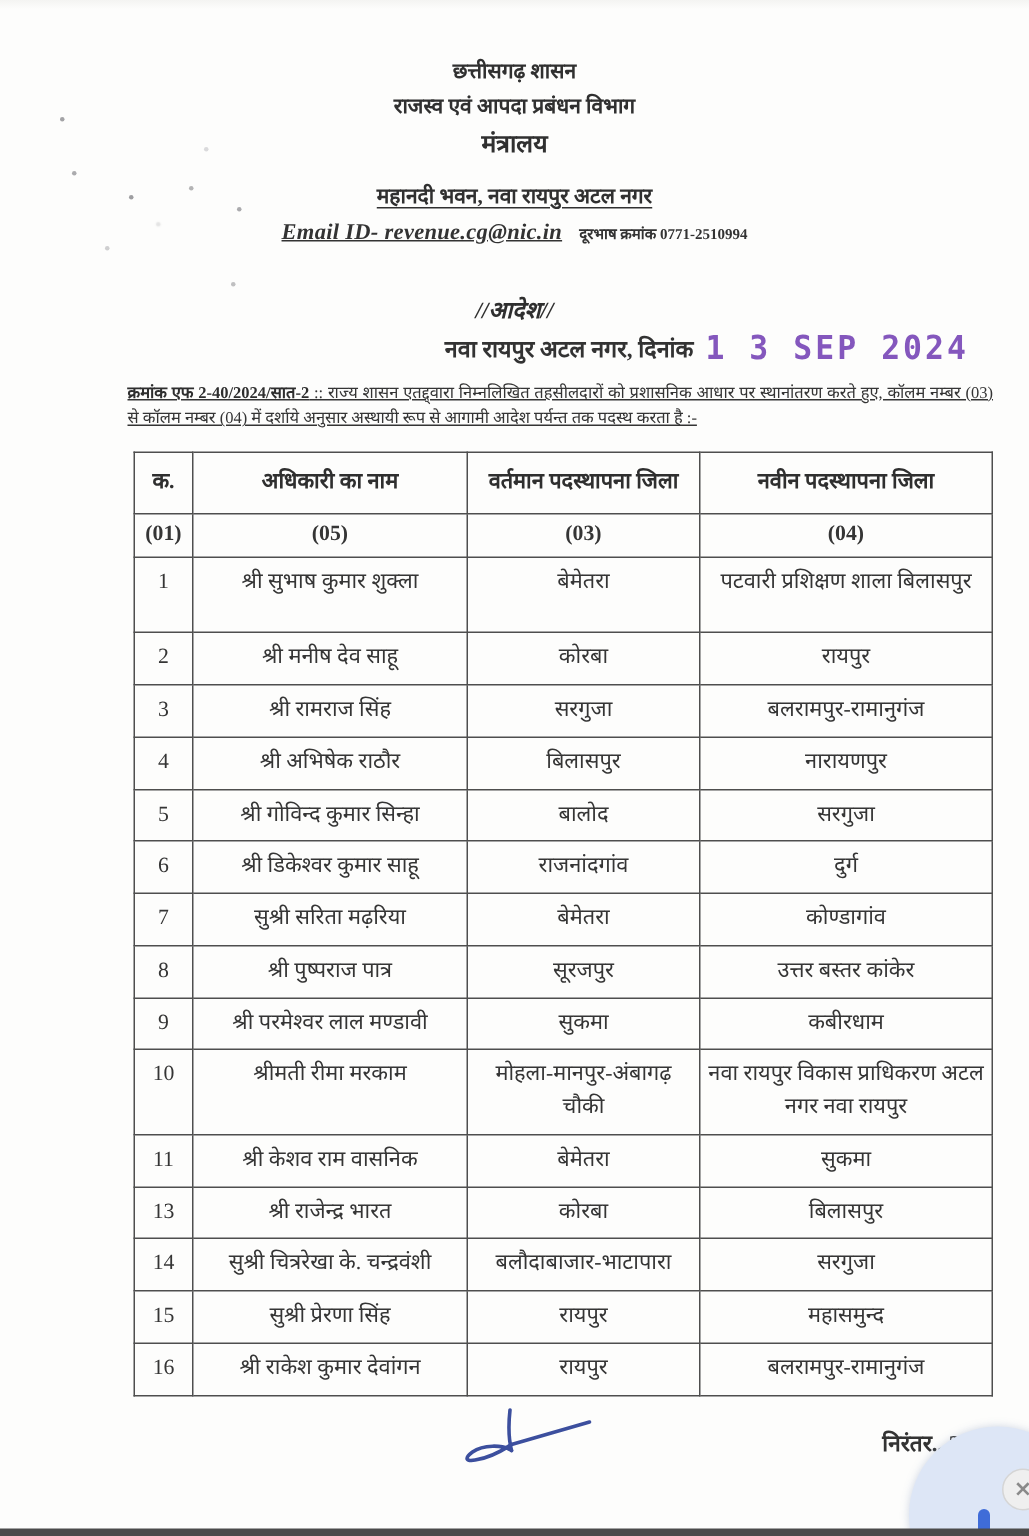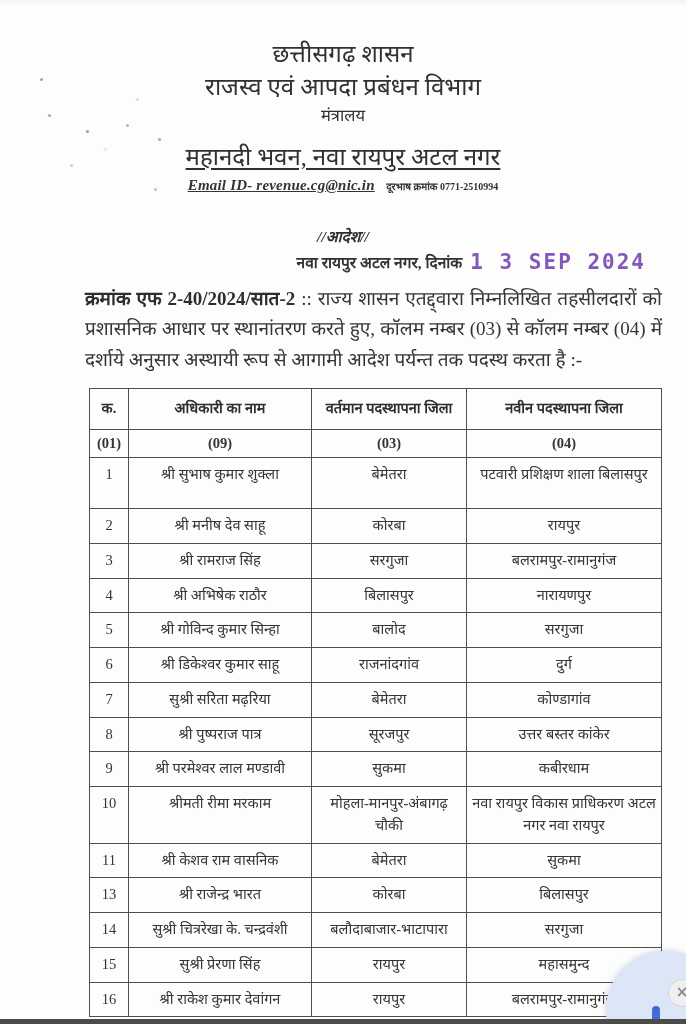--- a/index.html
+++ b/index.html
@@ -18,41 +18,41 @@
   
   .speckles{
     position:absolute;left:40px;top:78px;width:3px;height:3px;border-radius:50%;
     background:rgba(90,90,95,.55);
     box-shadow: 8px 36px 0 rgba(90,90,95,.5), 46px 52px 0 rgba(80,80,85,.55),
       86px 46px 0 rgba(90,90,95,.45), 118px 60px 0 rgba(90,90,95,.5),
       114px 110px 0 rgba(100,100,105,.4), 30px 86px 0 rgba(120,120,125,.35),
       64px 70px 1px rgba(150,150,155,.25), 96px 20px 0 rgba(140,140,145,.3);
   }
   .header-block{padding-top:42px;text-align:center;line-height:1.0;}
-  .h-line{font-weight:400;font-size:24px;margin-bottom:9px;color:#303030;}
-  .h-line.ministry{font-weight:400;font-size:16.5px;}
+  .h-line{font-weight:700;font-size:14px;margin-bottom:9px;color:#303030;}
+  .h-line.ministry{font-weight:700;font-size:16.5px;}
   .h-line.underlined{text-decoration:underline;text-underline-offset:3px;margin-top:20px;}
   .email-line{font-size:14px;margin-top:2px;color:#333;}
   .email-part{font-weight:700;font-style:italic;text-decoration:underline;font-size:15px;letter-spacing:.2px;}
   .phone-part{font-weight:600;font-size:10px;margin-left:8px;}
   .order-title{text-align:center;font-weight:700;font-style:italic;font-size:15.5px;margin-top:32px;color:#2f2f2f;}
   .place-date{
     text-align:right;padding-right:40px;margin-top:3px;
     font-weight:600;font-size:15.5px;color:#333;
     display:flex;justify-content:flex-end;align-items:center;gap:8px;
   }
   .date-stamp{
     font-family:"DejaVu Sans Mono",monospace;
     font-weight:700;font-size:21px;letter-spacing:2px;
     transform:scaleY(1.05);
   }
   .body-para{
     margin:10px 24px 0 85px;
-    font-size:19px;line-height:1.62;
-    text-align:justify;font-weight:500;color:#343434;
+    font-size:11px;line-height:1.62;
+    text-align:justify;font-weight:500;color:#343434;text-decoration:underline;
   }
   .ref-number{font-weight:700;color:#2e2e2e;}
   table.transfer{
     border-collapse:collapse;table-layout:fixed;
     margin:12px 0 0 89px;width:572px;
     font-size:14.5px;color:#353535;
   }
   table.transfer col.c1{width:39px;}
   table.transfer col.c2{width:183px;}
   table.transfer col.c3{width:155px;}
@@ -131,21 +131,21 @@
       </colgroup>
     <thead>
       <tr data-name="table-header-row">
         <th data-name="header-serial">क.</th>
         <th data-name="header-officer-name">अधिकारी का नाम</th>
         <th data-name="header-current-district">वर्तमान पदस्थापना जिला</th>
         <th data-name="header-new-district">नवीन पदस्थापना जिला</th>
       </tr>
       <tr class="colnum-row" data-name="column-number-row">
         <td data-name="column-number">(01)</td>
-        <td data-name="column-number">(09)</td>
+        <td data-name="column-number">(05)</td>
         <td data-name="column-number">(03)</td>
         <td data-name="column-number">(04)</td>
       </tr>
     </thead>
     <tbody data-name="table-body">
         <tr data-name="table-row">
           <td data-name="row-number-cell" class="num-col">1</td>
           <td data-name="officer-name-cell" class="name-col">श्री सुभाष कुमार शुक्ला</td>
           <td data-name="current-district-cell" class="cur-col">बेमेतरा</td>
           <td data-name="new-district-cell" class="new-col">पटवारी प्रशिक्षण शाला बिलासपुर</td>

